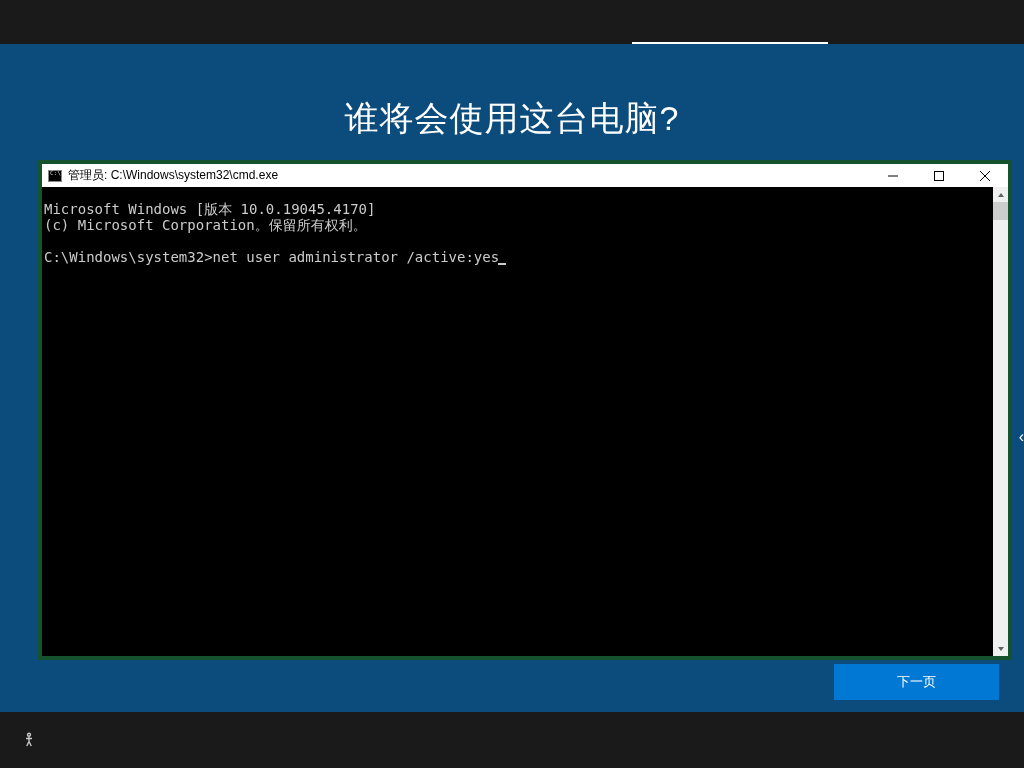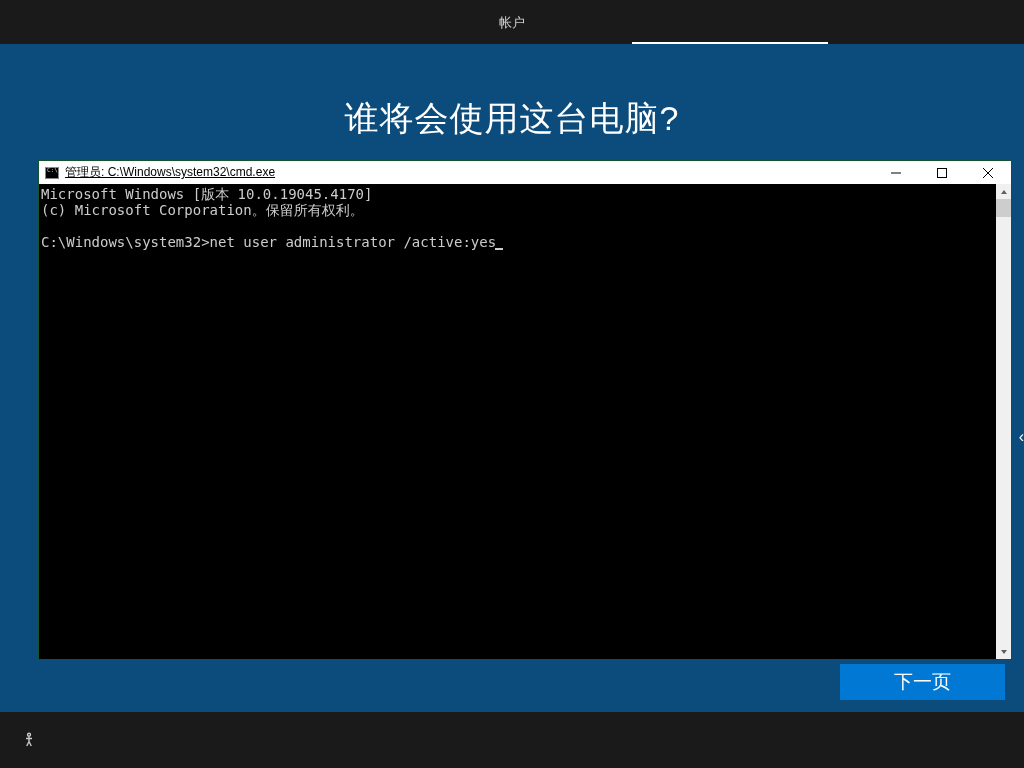--- a/index.html
+++ b/index.html
@@ -54,28 +54,28 @@
       left: 0;
       right: 0;
       text-align: center;
       color: #ffffff;
       font-size: 34px;
       font-weight: 400;
       letter-spacing: 1px;
     }
     .next-button {
       position: absolute;
-      right: 19px;
+      right: 25px;
       bottom: 68px;
       width: 165px;
       height: 36px;
       background: #0078d4;
       color: #ffffff;
       border: none;
-      font-size: 19px;
+      font-size: 13px;
       font-family: inherit;
       cursor: pointer;
     }
     .bottom-bar {
       position: absolute;
       bottom: 0;
       left: 0;
       right: 0;
       height: 56px;
       background: #1a1a1a;
@@ -95,22 +95,21 @@
       height: 18px;
     }
     
     .cmd-window {
       position: absolute;
       top: 160px;
       left: 38px;
       width: 974px;
       height: 500px;
       background: #000000;
-      border: 1px solid #14532d;
-      text-decoration: underline;
+      border: 4px solid #14532d;
     }
     .cmd-titlebar {
       height: 23px;
       background: #ffffff;
       display: flex;
       align-items: center;
       padding-left: 6px;
       position: relative;
     }
     .cmd-icon {
@@ -156,21 +155,21 @@
       width: 10px;
       height: 10px;
     }
     .cmd-body {
       position: absolute;
       top: 23px;
       left: 0;
       right: 15px;
       bottom: 0;
       background: #000000;
-      padding: 2px 2px;
+      padding: 14px 2px;
       font-family: "NSimSun", "SimSun", Consolas, monospace;
       font-size: 14px;
       color: #cccccc;
       line-height: 16px;
       white-space: pre;
     }
     .cmd-scrollbar {
       position: absolute;
       top: 23px;
       right: 0;
@@ -224,21 +223,20 @@
       color: #ffffff;
       font-size: 16px;
     }
   </style>
 </head>
 <body>
 
 <div class="setup-bg"></div>
 
 <div class="top-bar">
-  <div class="tab-item">帐户</div>
   <div class="tab-underline"></div>
 </div>
 
 <div class="setup-title">谁将会使用这台电脑?</div>
 
 <button class="next-button">下一页</button>
 
 <div class="bottom-bar">
   <div class="accessibility-icon">
     <svg viewBox="0 0 24 24" fill="none" stroke="#cccccc" stroke-width="1.8">

